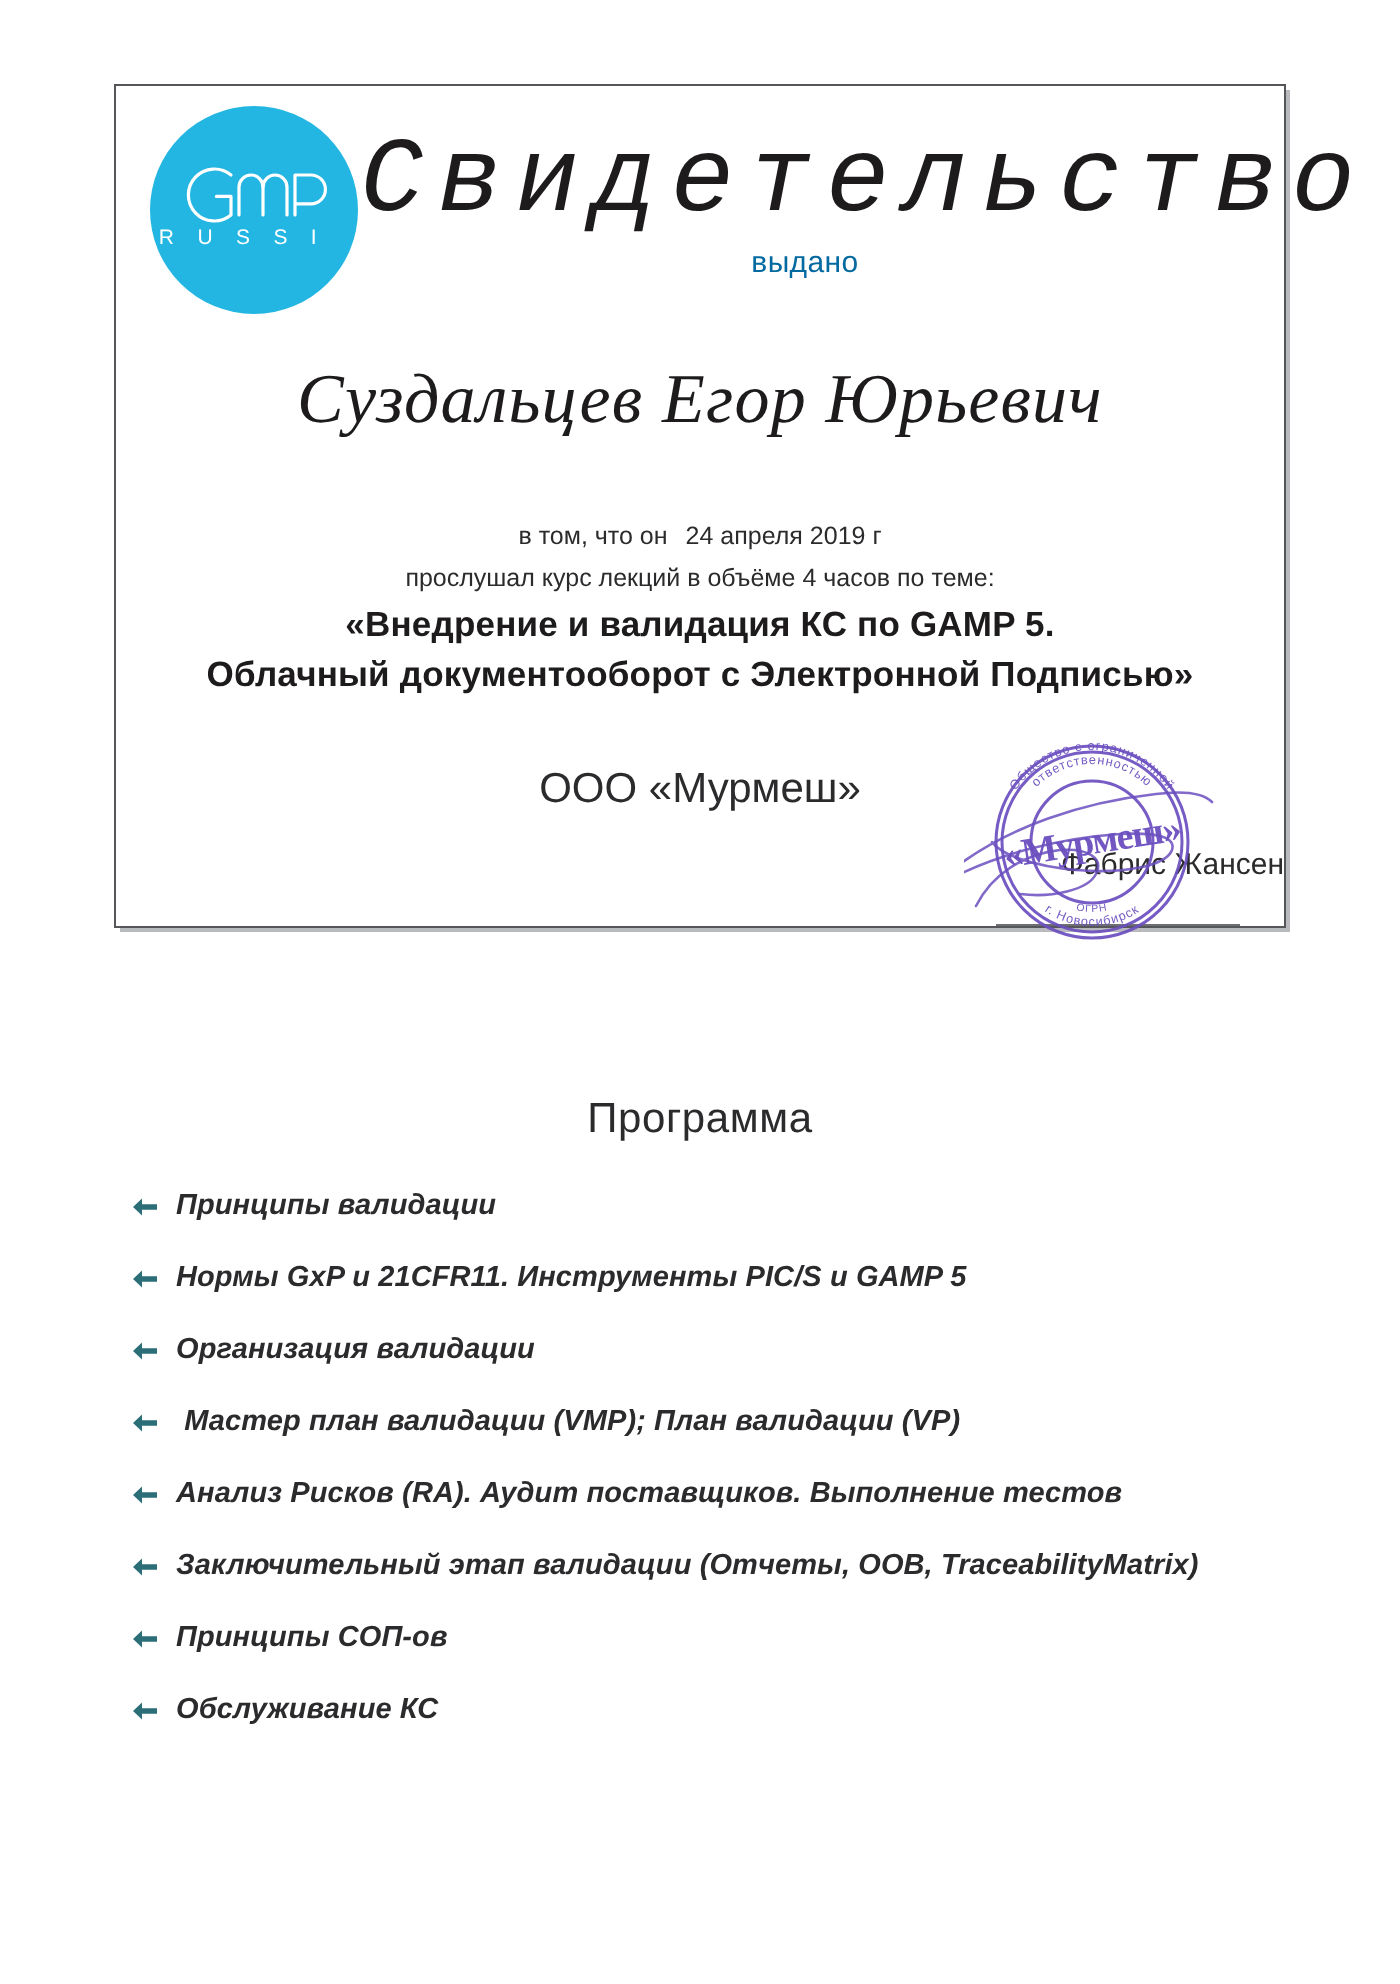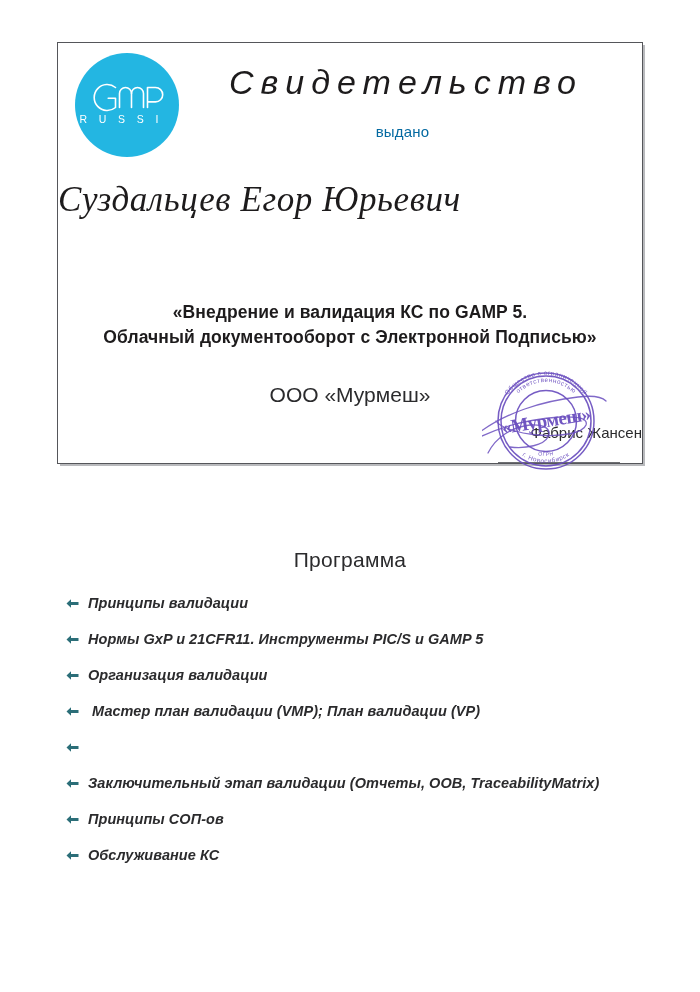--- a/index.html
+++ b/index.html
@@ -64,23 +64,23 @@
     font-weight: 300;
   }
 
   
   .cert-title {
     position: absolute;
     left: 115px;
     right: 10px;
     top: 22px;
     text-align: center;
-    font-family: Liberation Sans, sans-serif;
+    font-family: Liberation Mono, monospace;
     font-style: italic;
-    font-size: 34px;
+    font-size: 53px;
     letter-spacing: 7px;
     text-indent: 7px;
     color: #1d1b1c;
     line-height: 1;
   }
   .cert-vydano {
     position: absolute;
     left: 115px;
     right: 10px;
     top: 80px;
@@ -88,21 +88,21 @@
     font-size: 15px;
     color: #0369a1;
     letter-spacing: 0.2px;
   }
 
   .cert-name {
     position: absolute;
     left: 0;
     right: 0;
     top: 138px;
-    text-align: left;
+    text-align: center;
     font-family: "Liberation Serif", serif;
     font-style: italic;
     font-size: 35px;
     letter-spacing: 0.6px;
     color: #1d1b1c;
     line-height: 1.1;
   }
 
   .cert-meta {
     position: absolute;
@@ -228,20 +228,25 @@
       </g>
     </svg>
     <div class="logo-sub">R U S S I A</div>
   </div>
 
   <div class="cert-title">Свидетельство</div>
   <div class="cert-vydano">выдано</div>
 
   <div class="cert-name">Суздальцев Егор Юрьевич</div>
 
+  <div class="cert-meta">
+    <span>в том, что он</span><span class="gap"></span><span>24  апреля 2019 г</span>
+    <br>
+    <span>прослушал курс лекций в объёме 4  часов по теме:</span>
+  </div>
 
   <div class="cert-course">
     <span>«Внедрение и  валидация  КС по GAMP 5.</span><br>
     <span>Облачный документооборот с Электронной Подписью»</span>
   </div>
 
   <div class="cert-org">ООО «Мурмеш»</div>
   <div class="cert-signer">Фабрис Жансен</div>
 
   <div class="sig-line"></div>
@@ -319,20 +324,21 @@
     </span>
     <span class="program-label"> Мастер план валидации (VMP); План валидации (VP)</span>
   </div>
 
   <div class="program-item">
     <span class="bullet">
       <svg viewBox="0 0 13 13">
           <path d="M0.5 6.5 L5 2.2 L5 5.1 L12.5 5.1 L12.5 7.9 L5 7.9 L5 10.8 Z" fill="#2b6e78"></path>
         </svg>
     </span>
+    <span class="program-label">Анализ Рисков (RA). Аудит поставщиков. Выполнение тестов</span>
   </div>
 
   <div class="program-item">
     <span class="bullet">
       <svg viewBox="0 0 13 13">
           <path d="M0.5 6.5 L5 2.2 L5 5.1 L12.5 5.1 L12.5 7.9 L5 7.9 L5 10.8 Z" fill="#2b6e78"></path>
         </svg>
     </span>
     <span class="program-label">Заключительный этап валидации (Отчеты, ООВ, TraceabilityMatrix)</span>
   </div>

